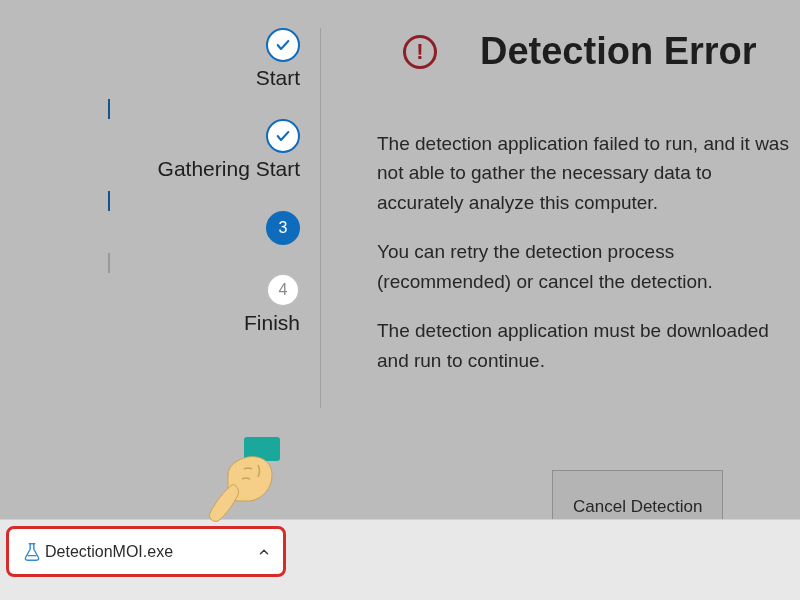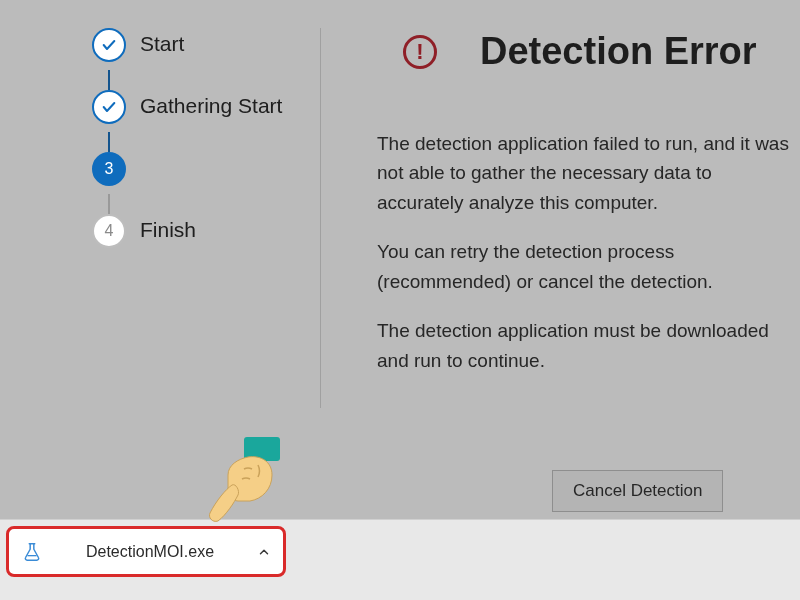--- a/index.html
+++ b/index.html
@@ -31,23 +31,24 @@
   }
 
   
   .stepper {
     width: 320px;
     padding: 28px 20px 0 92px;
     position: relative;
   }
   .step {
     display: flex;
-    align-items: flex-start;
+    align-items: flex-end;
     margin-bottom: 8px;
     position: relative;
+    flex-direction: column;
   }
   .step .circle {
     width: 34px; height: 34px;
     border-radius: 50%;
     border: 2px solid #0f6cbd;
     display: flex;
     align-items: center;
     justify-content: center;
     flex: 0 0 34px;
     background: #fff;
@@ -128,21 +129,21 @@
     color: #2b2b2b;
     line-height: 1.55;
     max-width: 420px;
   }
   .body-text p { margin-bottom: 20px; }
 
   .cancel-btn {
     position: absolute;
     left: 552px;
     top: 470px;
-    padding: 10px 20px;
+    padding: 26px 20px;
     font-size: 17px;
     background: #f5f5f5;
     border: 1px solid #bfbfbf;
     color: #2b2b2b;
     cursor: pointer;
     font-family: inherit;
   }
 
   
   .download-bar {
@@ -159,22 +160,21 @@
     left: 6px;
     top: 6px;
     width: 280px;
     height: 51px;
     background: #fff;
     border: 3px solid #d92a2a;
     border-radius: 8px;
     display: flex;
     align-items: center;
     padding: 0 12px;
-    gap: 26px;
-    text-align: center;
+    gap: 2px;
   }
   .download-item .file-icon {
     width: 22px; height: 22px;
     flex: 0 0 22px;
   }
   .download-item .fname {
     flex: 1;
     font-size: 16px;
     color: #2b2b2b;
   }

